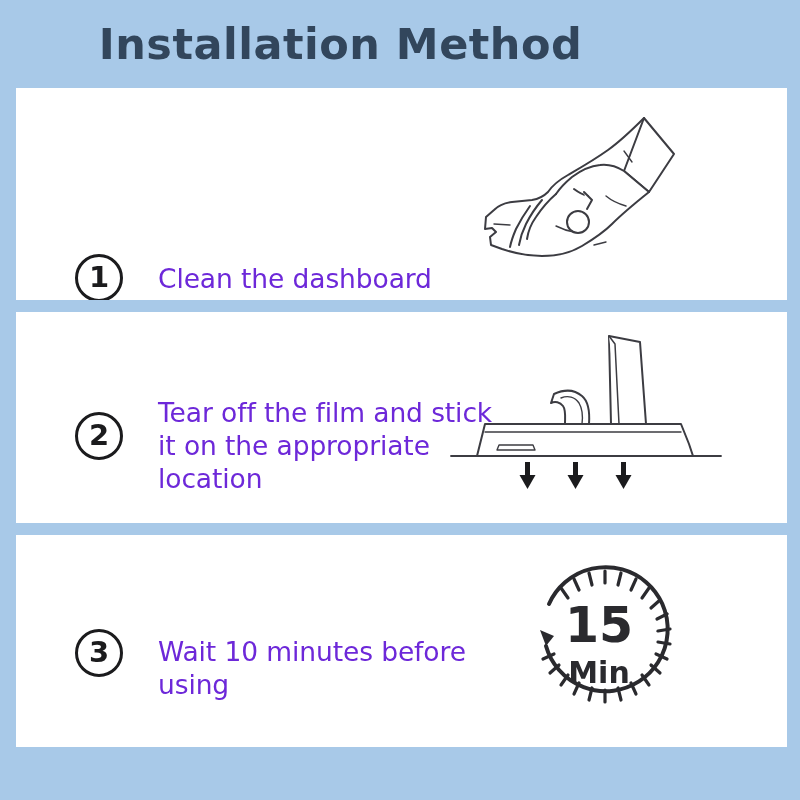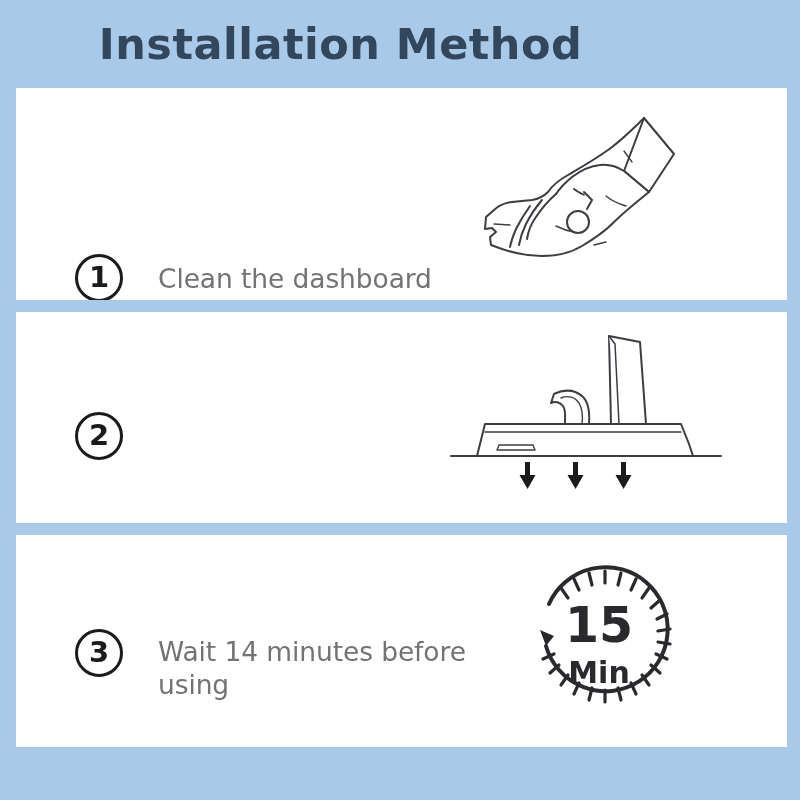--- a/index.html
+++ b/index.html
@@ -82,21 +82,21 @@
   .card-2 .badge { top: 100px; }
   .card-3 .badge { top: 94px; }
 
   
   .step-text {
     position: absolute;
     left: 142px;
     font-family: "DejaVu Sans", sans-serif;
     font-size: 26.5px;
     line-height: 33px;
-    color: #737373;
+    color: #6d28d9;
     font-weight: 400;
     letter-spacing: -0.1px;
     white-space: pre-line;
   }
   .card-1 .step-text { top: 174px; width: 330px; }
   .card-2 .step-text { top: 84px; width: 375px; }
   .card-3 .step-text { top: 100px; width: 350px; }
 
   
   .illo {
@@ -166,20 +166,23 @@
         </svg>
       </div>
     </div>
 
     <div class="card card-2">
 
       <div class="badge">
         <span>2</span>
       </div>
 
+      <div class="step-text">Tear off the film and stick
+it on the appropriate
+location</div>
 
       <div class="illo illo-mount">
         <svg viewBox="0 0 290 165" width="290" height="165">
           <g fill="#ffffff" stroke="#3c3c42" stroke-width="2" stroke-linejoin="round" stroke-linecap="round">
 
             <path d="M168 4 L199 10 L205 92 L170 92 Z"></path>
             <path d="M168 4 L174 12 L178 92" stroke-width="1.5"></path>
 
             <path d="M113 62 C124 57 134 58 141 64 C147 69 149 78 148 92 L124 92
                      C124 84 125 78 122 74 C119 70 114 69 110 71 Z"></path>
@@ -210,21 +213,21 @@
         </svg>
       </div>
     </div>
 
     <div class="card card-3">
 
       <div class="badge">
         <span>3</span>
       </div>
 
-      <div class="step-text">Wait 14 minutes before
+      <div class="step-text">Wait 10 minutes before
 using</div>
 
       <div class="illo illo-timer">
         <svg viewBox="0 0 165 160" width="165" height="160">
 
           <g stroke="#2a2a2e" fill="none" stroke-linecap="round">
             <path d="M28 44 A 62 62 0 1 1 25 86" stroke-width="4"></path>
 
             <g stroke-width="3.2">
               <line x1="84" y1="11" x2="84" y2="23"></line>

